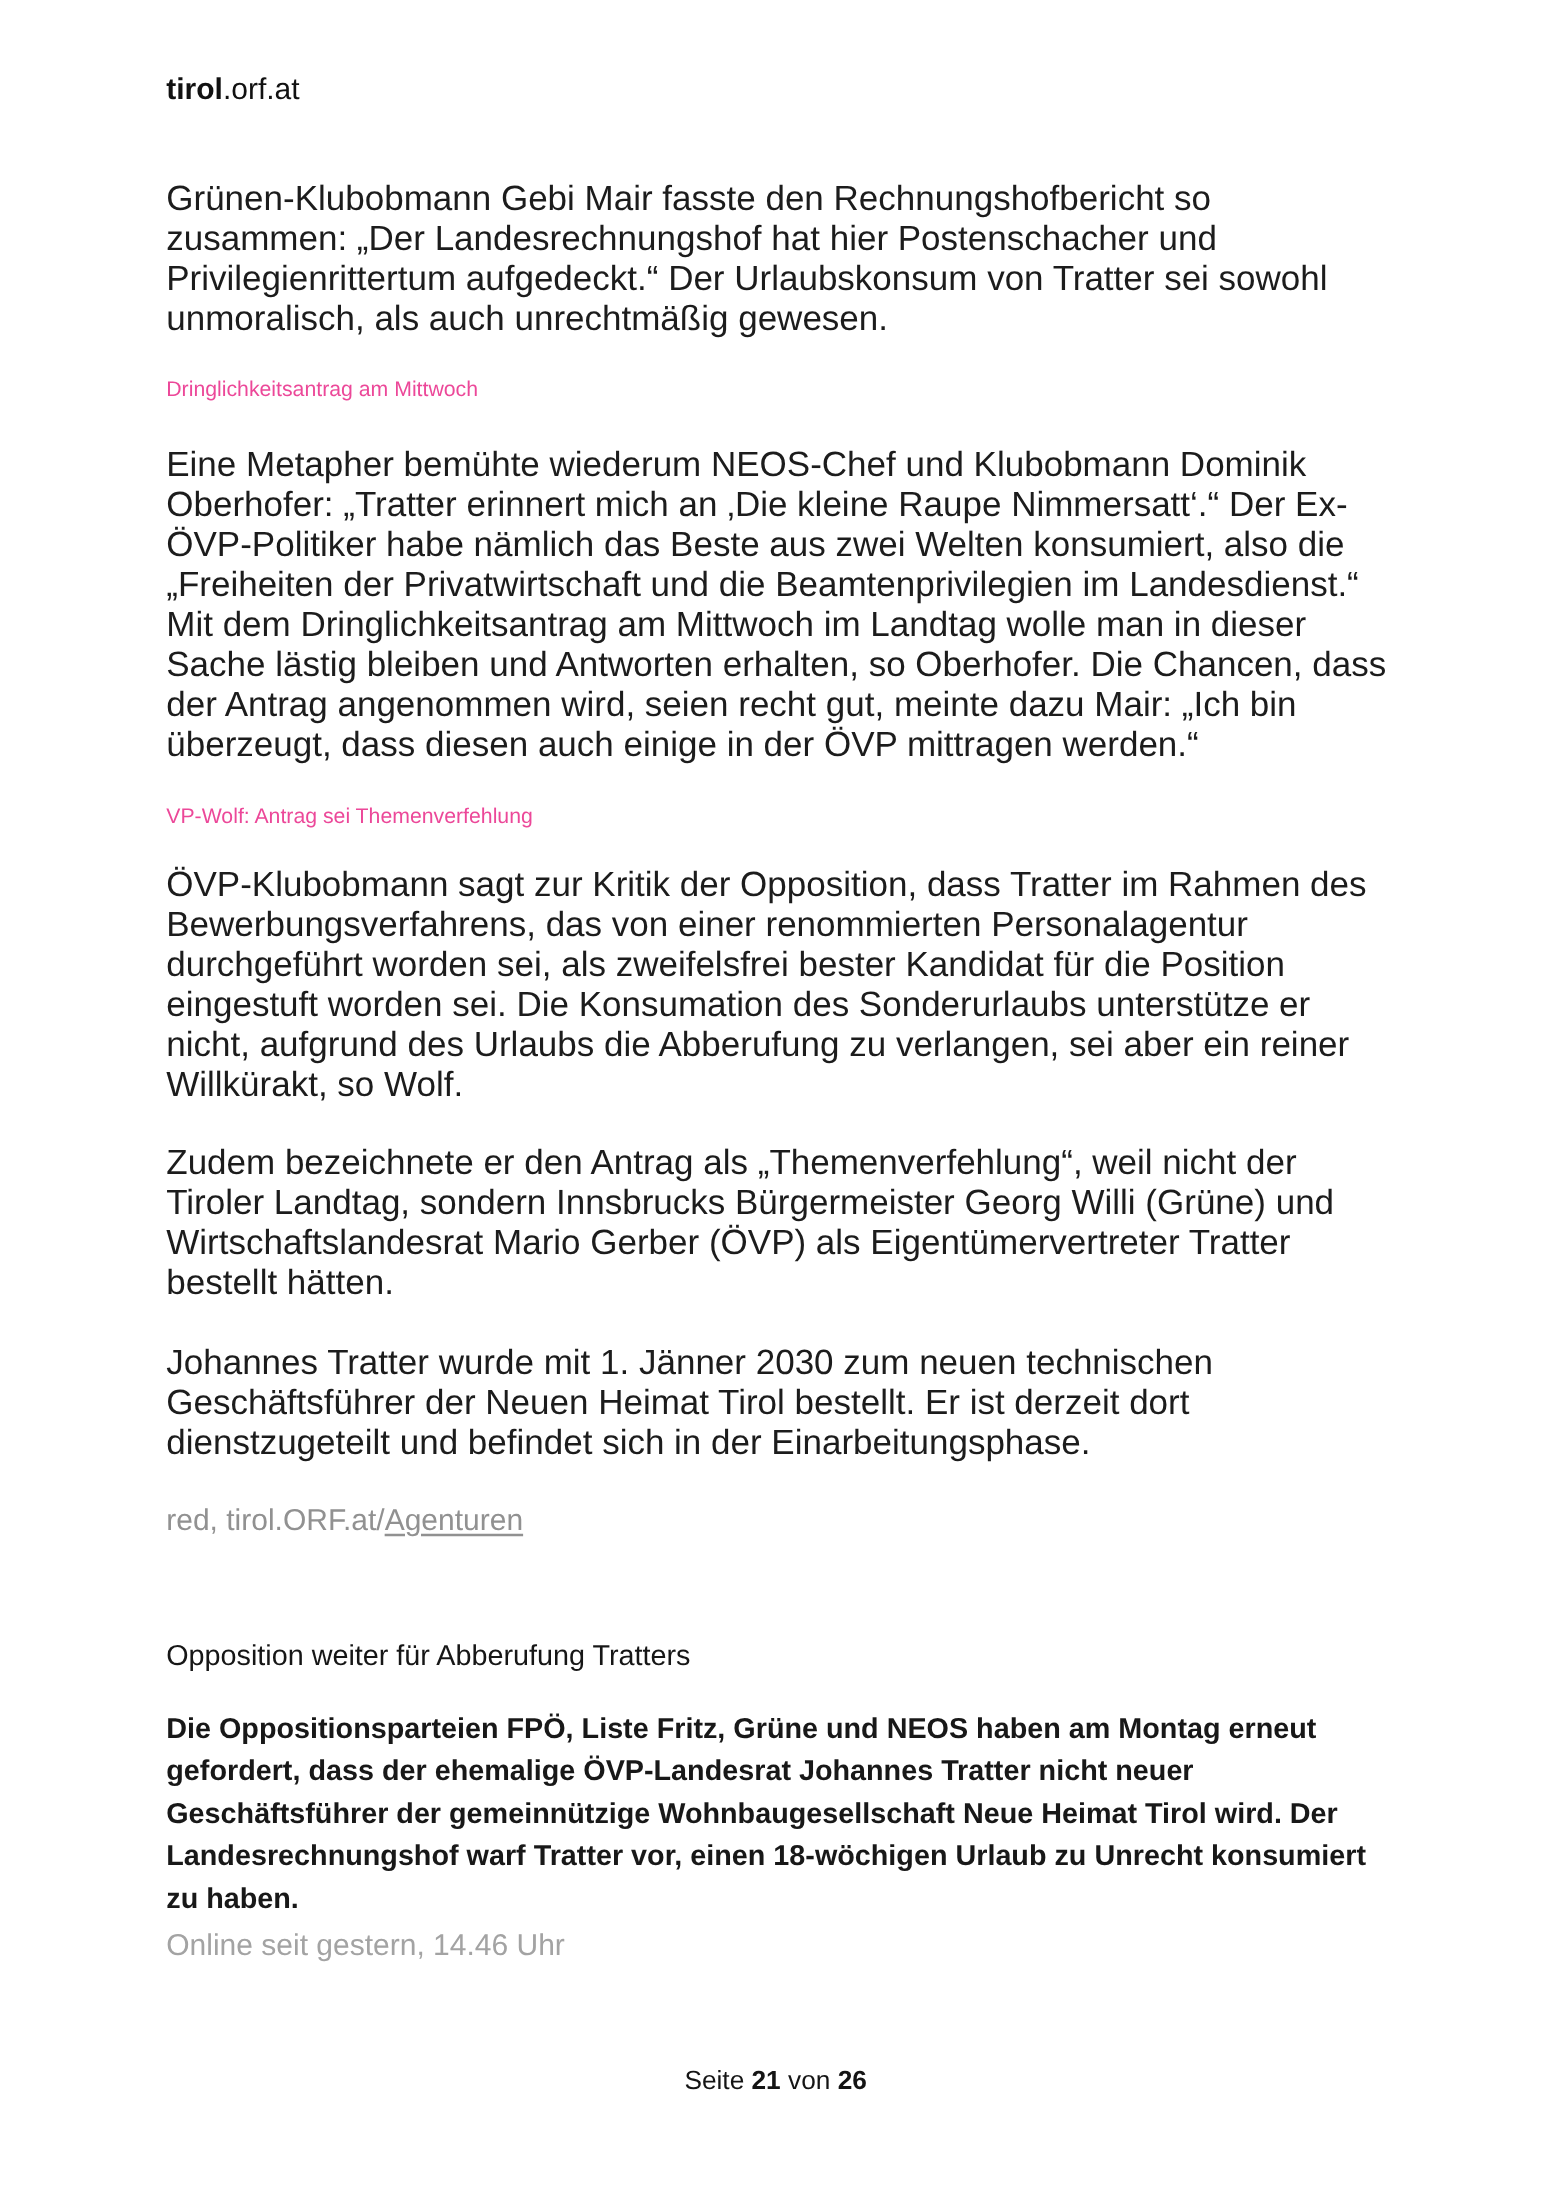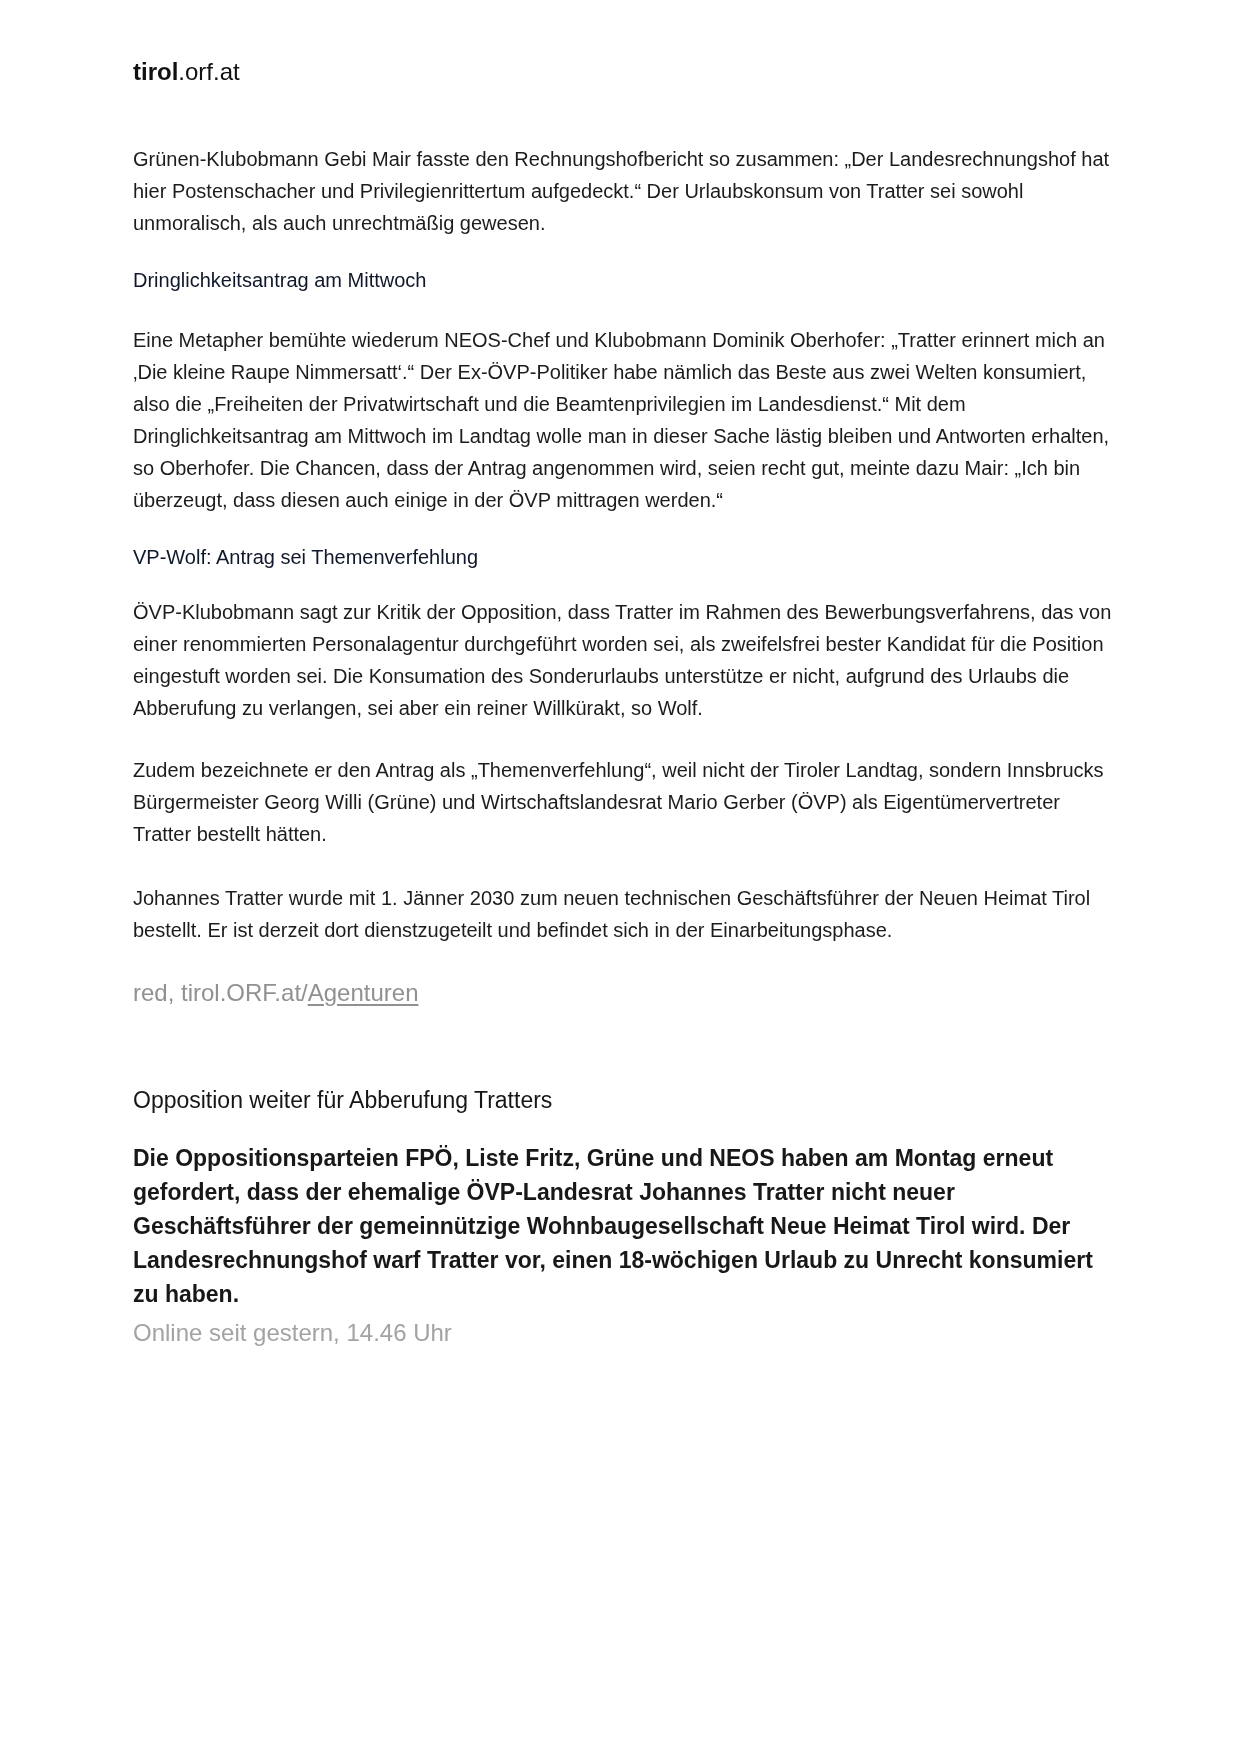--- a/index.html
+++ b/index.html
@@ -20,32 +20,32 @@
   }
   .site-header {
     font-size: 24px;
     line-height: 29px;
     margin: 0 0 57px 0;
     color: #111111;
   }
   .site-header .site-bold { font-weight: 700; }
 
   .body-text {
-    font-size: 20px;
+    font-size: 28px;
     line-height: 32px;
     margin: 0;
     max-width: 980px;
     color: #1c1c1c;
   }
   .p1 { margin: 0 0 0 0; }
   .subhead {
-    font-size: 20px;
+    font-size: 17px;
     line-height: 22px;
     font-weight: 400;
-    color: #0f172a;
+    color: #ec4899;
     margin: 30px 0 33px 0;
     max-width: 980px;
   }
   .subhead2 { margin: 30px 0 28px 0; }
   .p3 { margin: 0 0 30px 0; }
   .p4 { margin: 0 0 32px 0; }
   .p5 { margin: 0 0 32px 0; }
 
   .byline {
     font-size: 24px;
@@ -124,14 +124,17 @@
   <p class="byline">
     <span>red, tirol.ORF.at/</span><a>Agenturen</a>
   </p>
 
   <h3 class="kicker">Opposition weiter für Abberufung Tratters</h3>
 
   <p class="lead">Die Oppositionsparteien FPÖ, Liste Fritz, Grüne und NEOS haben am Montag erneut gefordert, dass der ehemalige ÖVP-Landesrat Johannes Tratter nicht neuer Geschäftsführer der gemeinnützige Wohnbaugesellschaft Neue Heimat Tirol wird. Der Landesrechnungshof warf Tratter vor, einen 18-wöchigen Urlaub zu Unrecht konsumiert zu haben.</p>
 
   <p class="meta">Online seit gestern, 14.46 Uhr</p>
 
+  <div class="page-footer">
+    <span>Seite </span><span class="num">21</span><span> von </span><span class="num">26</span>
+  </div>
 
 </div>
 
 </body></html>

